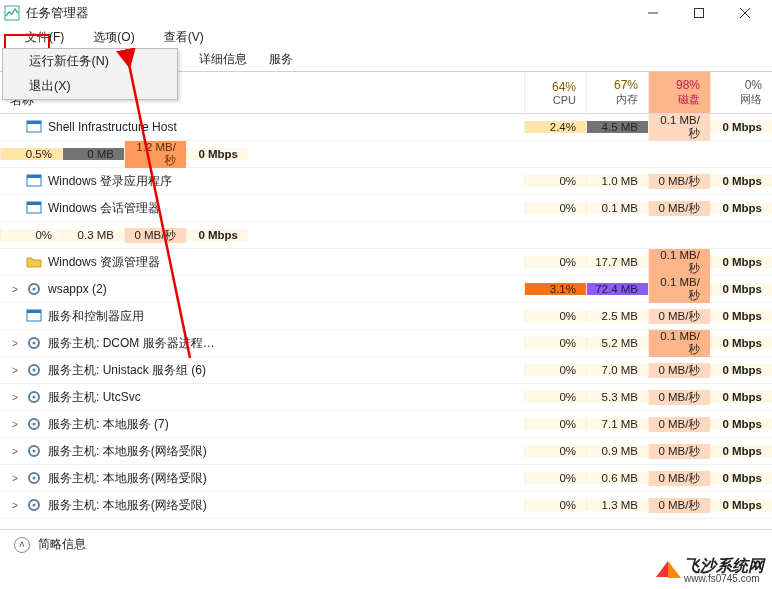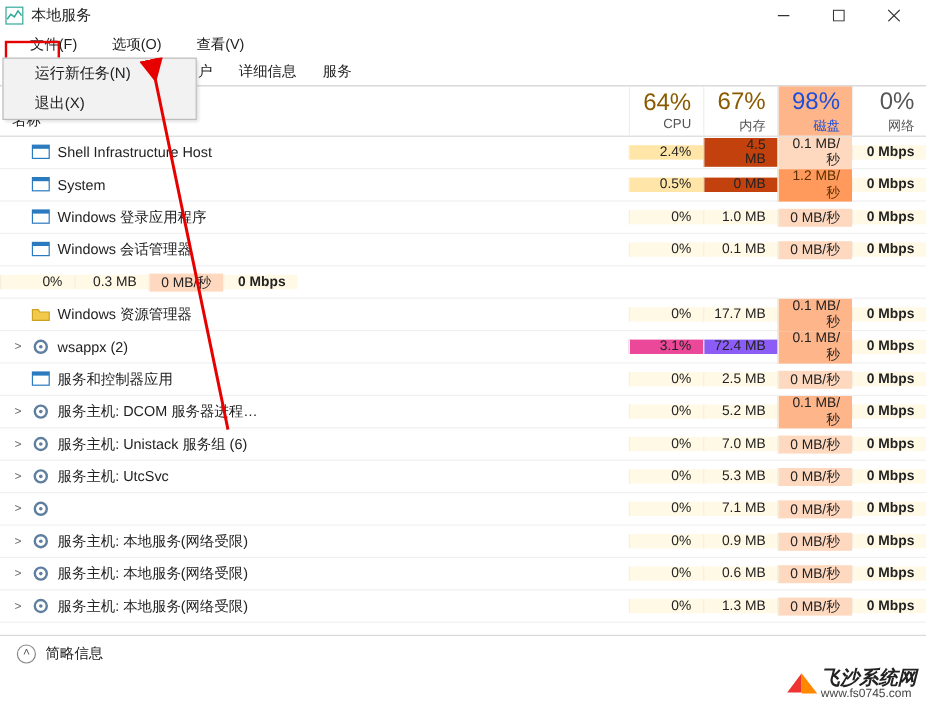--- a/index.html
+++ b/index.html
@@ -12,60 +12,60 @@
   .winbtns { display:flex; gap:0; }
   .winbtn { width: 46px; height: 26px; display:flex; align-items:center; justify-content:center; }
 
   
   .menubar { display:flex; align-items:center; height: 22px; padding:0 2px; position:relative; }
   .menuitem { padding: 2px 6px; font-size: 12px; margin-left: 17px; }
   .file-hl { position:absolute; left:4px; top:34px; width:46px; height:18px; border:2px solid #e60000; pointer-events:none;}
   .dropdown-hl { position:absolute; left:4px; top:52px; width:158px; height:46px; border:2px solid #e60000; pointer-events:none;}
 
   
-  .dropdown { position:absolute; left:2px; top:48px; width:162px; background:#f2f2f2; border:1px solid #bdbdbd; box-shadow:2px 2px 3px rgba(0,0,0,.15); z-index:5;}
+  .dropdown { position:absolute; left:2px; top:48px; width:176px; background:#f2f2f2; border:1px solid #bdbdbd; box-shadow:2px 2px 3px rgba(0,0,0,.15); z-index:5;}
   .dropdown .ditem { padding: 4px 8px 4px 26px; font-size:12.5px; }
 
   
   .tabs { display:flex; align-items:flex-end; height:24px; border-bottom:1px solid #d0d0d0; padding-left:96px;}
   .tab { padding:3px 10px 4px; font-size:12px; border:1px solid transparent; border-bottom:none; position:relative; top:1px;}
 
   
   .tbl { width:100%; }
   .hdr { display:flex; height:42px; border-bottom:1px solid #d9d9d9; }
   .hdr .namecol { flex:1; display:flex; align-items:flex-end; padding:0 0 4px 10px; font-size:12px;}
   .hdr .mcol { width:62px; text-align:right; padding:4px 10px 4px 0; display:flex; flex-direction:column; justify-content:center; border-left:1px solid #eee;}
-  .hdr .mcol .pct { font-size:20px; color:#555; }
+  .hdr .mcol .pct { font-size:12px; color:#555; }
   .hdr .mcol .lbl { font-size:11px; color:#555; }
   .hdr .mcol.disk { background:#ffb58a; }
-  .hdr .mcol.disk .pct, .hdr .mcol.disk .lbl { color:#1d4ed8; }
+  .hdr .mcol.disk .pct, .hdr .mcol.disk .lbl { color:#be185d; }
   .hdr .mcol.cpu .pct, .hdr .mcol.mem .pct { color:#8a5a00; }
 
   .rows { }
   .row { display:flex; height:27px; align-items:center; border-bottom:1px solid #f0f0f0;}
   .row .namecell { flex:1; display:flex; align-items:center; padding-left:10px; gap:6px; overflow:hidden; white-space:nowrap;}
   .row .exp { width:10px; font-size:10px; color:#666; text-align:center;}
   .row .exp.empty { visibility:hidden;}
   .row .picon { width:16px; height:16px; flex-shrink:0;}
   .row .nm { font-size:12px; }
   .mcell { width:62px; text-align:right; padding-right:10px; font-size:11.5px; border-left:1px solid #f5efe0;}
 
   .c-cpu { background:#fff9e6; }
-  .c-cpu.h2 { background:#ec4899; }
+  .c-cpu.h2 { background:#f97316; }
   .c-mem { background:#fff9e6; }
   .c-mem.h1 { background:#8b5cf6; }
   .c-disk { background:#fff9e6; }
   .c-disk.l { background:#ffd9bf; }
   .c-disk.m { background:#ffb58a; }
   .c-disk.h { background:#ff9a5c; color:#5c2e00;}
   .c-net { background:#fff9e6;font-weight:bold; }
 
   
   .row.toprow .c-cpu { background:#ffe6a8; }
-  .row.toprow .c-mem { background:#c2410c;padding-left:20px; }
+  .row.toprow .c-mem { background:#737373; }
 
   
   .footer { position:absolute; bottom:30px; left:0; right:0; border-top:1px solid #d9d9d9; height:30px; display:flex; align-items:center; padding-left:14px; gap:8px;}
   .footer .circ { width:16px; height:16px; border:1px solid #888; border-radius:50%; display:flex; align-items:center; justify-content:center; font-size:10px; color:#555;}
 
   
   .wm { position:absolute; right:8px; bottom:4px; display:flex; align-items:center; gap:0;}
   .wm .wmicon svg { display:block;}
   .wm .wmtxt { display:flex; flex-direction:column; line-height:1;}
   .wm .wmtxt .big { font-size:16px; font-weight:700; font-style:italic;}
@@ -77,21 +77,21 @@
 </head>
 <body>
 
 <div class="titlebar">
   <span class="appicon">
     <svg width="16" height="16" viewBox="0 0 16 16">
         <rect x="1" y="1" width="14" height="14" fill="#fff" stroke="#3a9"></rect>
         <polyline points="2,11 5,7 8,9 11,4 14,8" fill="none" stroke="#3a9" stroke-width="1.3"></polyline>
       </svg>
   </span>
-  <span class="title">本地服务</span>
+  <span class="title">任务管理器</span>
   <div class="winbtns">
     <div class="winbtn">
         <svg width="10" height="10">
           <line x1="0" y1="5" x2="10" y2="5" stroke="#333"></line>
         </svg>
       </div>
     <div class="winbtn">
         <svg width="10" height="10">
           <rect x="0.5" y="0.5" width="9" height="9" fill="none" stroke="#333"></rect>
         </svg>
@@ -155,28 +155,20 @@
               <rect x="1" y="2" width="14" height="3" fill="#2a7abf"></rect>
             </svg></span>
           <span class="nm">Shell Infrastructure Host</span>
         </div>
         <div class="mcell c-cpu ">2.4%</div>
         <div class="mcell c-mem ">4.5 MB</div>
         <div class="mcell c-disk l">0.1 MB/秒</div>
         <div class="mcell c-net">0 Mbps</div>
       </div>
       <div class="row toprow">
-        <div class="namecell">
-          <span class="exp empty">&gt;</span>
-          <span class="picon"><svg width="16" height="16" viewBox="0 0 16 16">
-              <rect x="1" y="2" width="14" height="11" fill="#fff" stroke="#2a7abf"></rect>
-              <rect x="1" y="2" width="14" height="3" fill="#2a7abf"></rect>
-            </svg></span>
-          <span class="nm">System</span>
-        </div>
         <div class="mcell c-cpu ">0.5%</div>
         <div class="mcell c-mem ">0 MB</div>
         <div class="mcell c-disk h">1.2 MB/秒</div>
         <div class="mcell c-net">0 Mbps</div>
       </div>
       <div class="row">
         <div class="namecell">
           <span class="exp empty">&gt;</span>
           <span class="picon"><svg width="16" height="16" viewBox="0 0 16 16">
               <rect x="1" y="2" width="14" height="11" fill="#fff" stroke="#2a7abf"></rect>
@@ -292,20 +284,21 @@
         <div class="mcell c-disk l">0 MB/秒</div>
         <div class="mcell c-net">0 Mbps</div>
       </div>
       <div class="row">
         <div class="namecell">
           <span class="exp">&gt;</span>
           <span class="picon"><svg width="16" height="16" viewBox="0 0 16 16">
               <circle cx="8" cy="8" r="5" fill="none" stroke="#5f7fa0" stroke-width="2"></circle>
               <circle cx="8" cy="8" r="1.5" fill="#5f7fa0"></circle>
             </svg></span>
+          <span class="nm">服务主机: 本地服务 (7)</span>
         </div>
         <div class="mcell c-cpu ">0%</div>
         <div class="mcell c-mem ">7.1 MB</div>
         <div class="mcell c-disk l">0 MB/秒</div>
         <div class="mcell c-net">0 Mbps</div>
       </div>
       <div class="row">
         <div class="namecell">
           <span class="exp">&gt;</span>
           <span class="picon"><svg width="16" height="16" viewBox="0 0 16 16">

